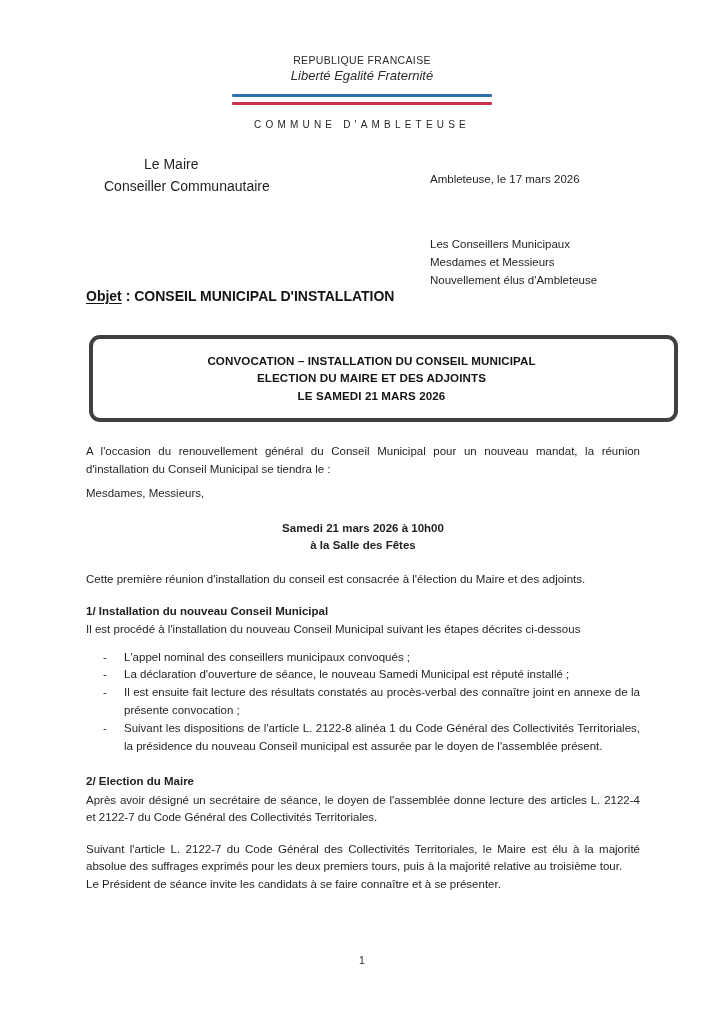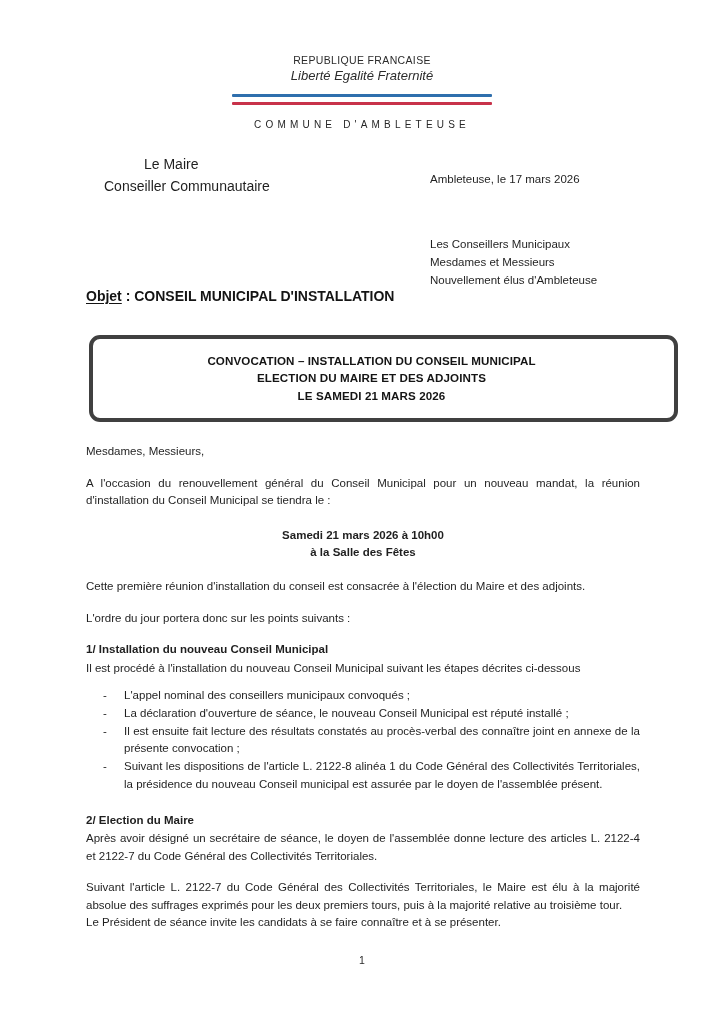--- a/index.html
+++ b/index.html
@@ -237,44 +237,43 @@
   <div class="callout">
     <div class="callout-inner">
       <div class="c-line">CONVOCATION – INSTALLATION DU CONSEIL MUNICIPAL</div>
       <div class="c-line">ELECTION DU MAIRE ET DES ADJOINTS</div>
       <div class="c-line">LE SAMEDI 21 MARS 2026</div>
     </div>
   </div>
 
   <div class="body-zone">
 
+    <p class="p p-tight">A l'occasion du renouvellement général du Conseil Municipal pour un nouveau mandat, la réunion d'installation du Conseil Municipal se tiendra le :</p>
+
     <p class="p">Mesdames, Messieurs,</p>
-
-    <p class="p p-tight">A l'occasion du renouvellement général du Conseil Municipal pour un nouveau mandat, la réunion d'installation du Conseil Municipal se tiendra le :</p>
 
     <div class="center-strong">
       <div>Samedi 21 mars 2026 à 10h00</div>
       <div>à la Salle des Fêtes</div>
     </div>
 
     <p class="p">Cette première réunion d'installation du conseil est consacrée à l'élection du Maire et des adjoints.</p>
 
-    <p class="p">L'ordre du jour portera donc sur les points suivants :</p>
 
     <div class="heading">1/ Installation du nouveau Conseil Municipal</div>
     <p class="p nogap">Il est procédé à l'installation du nouveau Conseil Municipal suivant les étapes décrites ci-dessous</p>
 
     <ul class="dash-list">
       <li>
         <span class="dash">-</span>
         <span>L'appel nominal des conseillers municipaux convoqués ;</span>
       </li>
       <li>
         <span class="dash">-</span>
-        <span>La déclaration d'ouverture de séance, le nouveau Conseil Municipal est réputé installé ;</span>
+        <span>La déclaration d'ouverture de séance, le nouveau Samedi Municipal est réputé installé ;</span>
       </li>
       <li>
         <span class="dash">-</span>
         <span>Il est ensuite fait lecture des résultats constatés au procès-verbal des connaître joint en annexe de la présente convocation ;</span>
       </li>
       <li>
         <span class="dash">-</span>
         <span>Suivant les dispositions de l'article L. 2122-8 alinéa 1 du Code Général des Collectivités Territoriales, la présidence du nouveau Conseil municipal est assurée par le doyen de l'assemblée présent.</span>
       </li>
     </ul>

